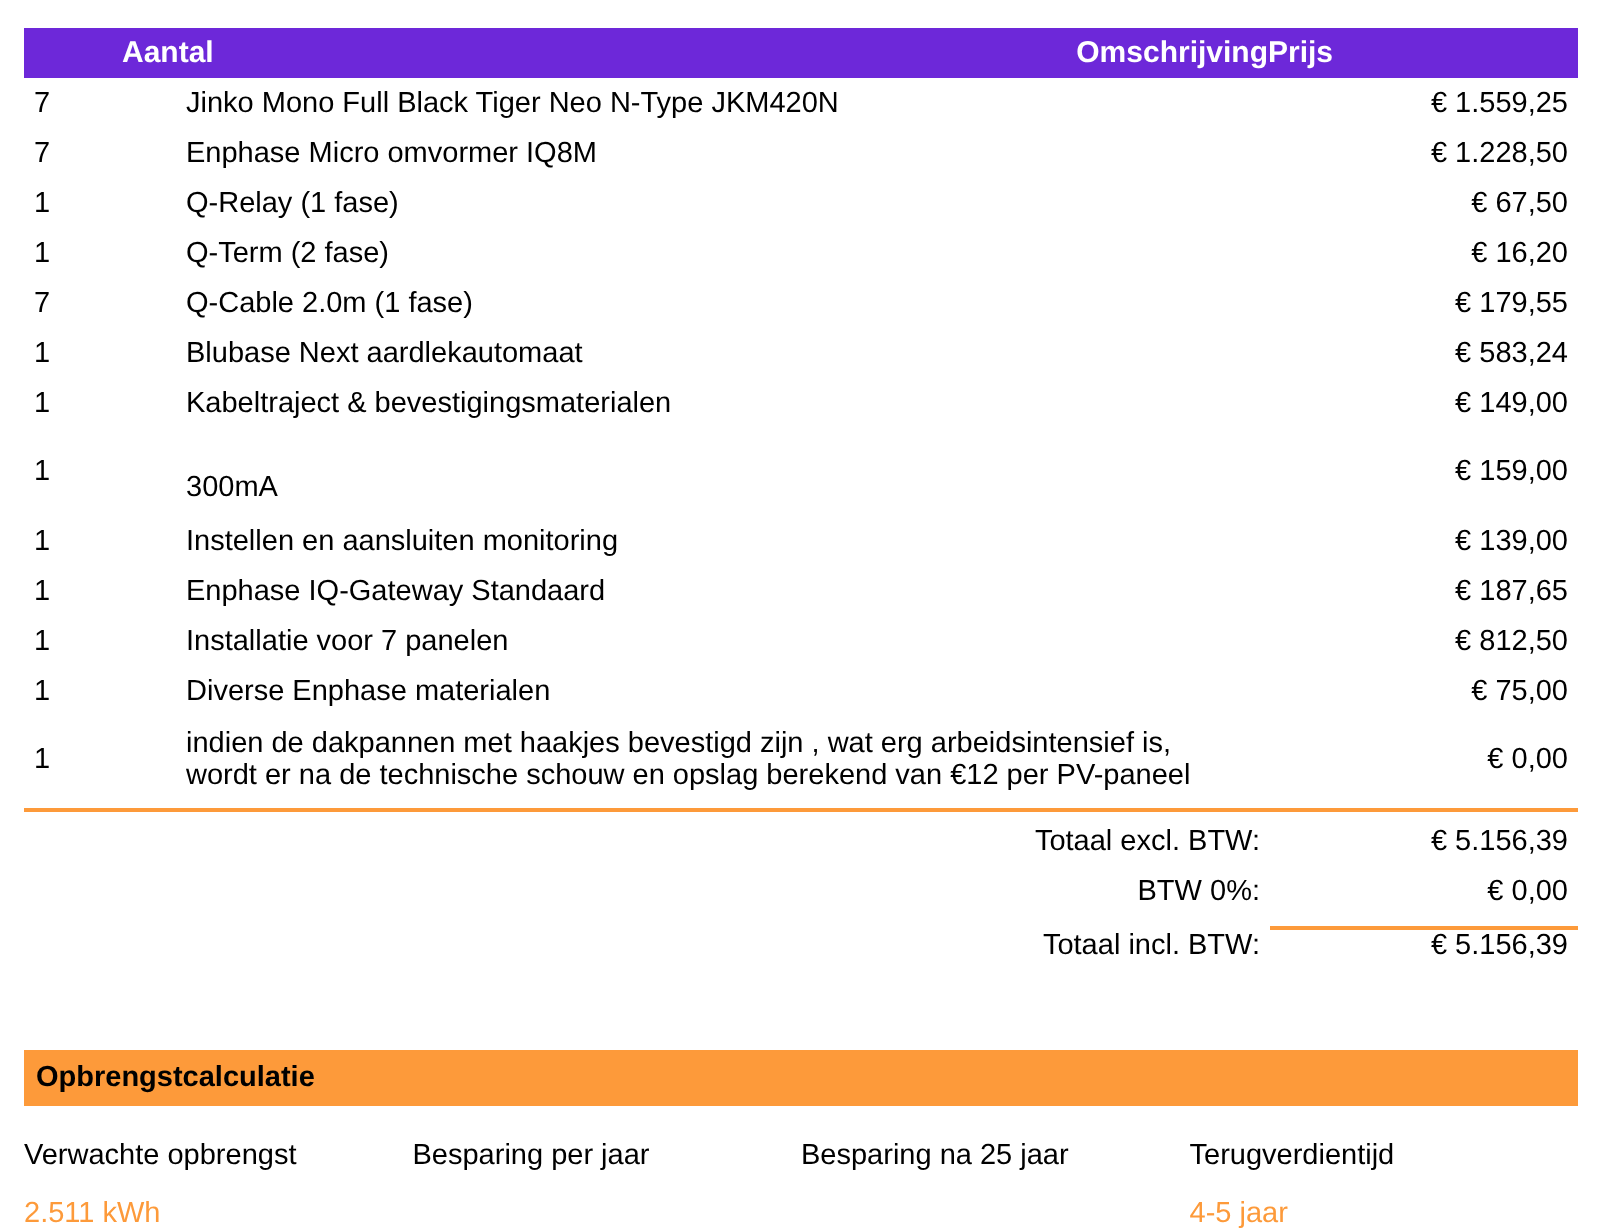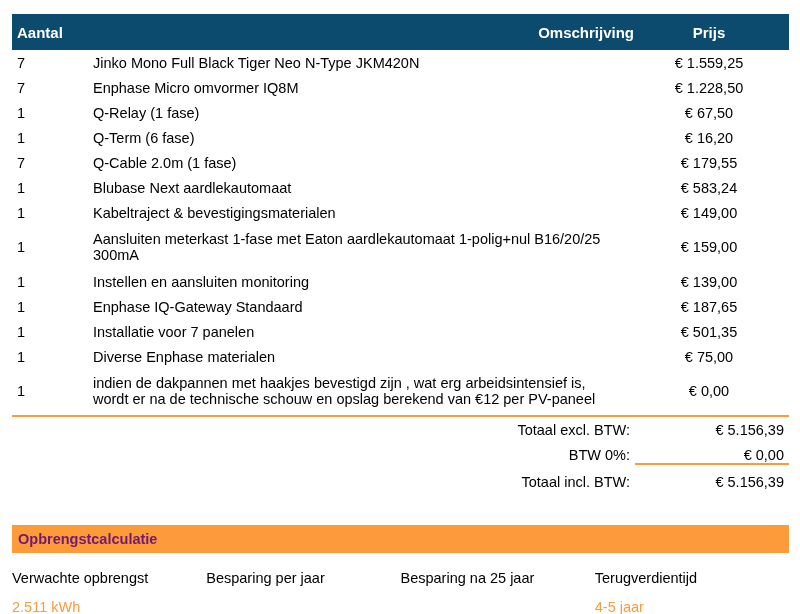--- a/index.html
+++ b/index.html
@@ -2,41 +2,41 @@
 <html><head>
   <meta charset="utf-8">
   <style>
     html, body { margin: 0; padding: 0; background: #ffffff; }
     body {
       width: 800px; height: 614px; position: relative; overflow: hidden;
       font-family: "Liberation Sans", sans-serif; color: #000;
     }
     .table { position: absolute; left: 12px; top: 14px; width: 777px; }
     .thead {
-      background: #0c4a6e; color: #fff; font-weight: bold; font-size: 15px;
-      height: 36px; display: flex; align-items: center;
+      background: #6d28d9; color: #fff; font-weight: bold; font-size: 15px;
+      height: 25px; display: flex; align-items: center; padding-left: 44px;
     }
     .thead .c-qty { padding-left: 5px; width: 76px; }
     .thead .c-desc { flex: 1; text-align: right; }
-    .thead .c-price { width: 150px; text-align: center; padding-right: 5px; }
+    .thead .c-price { width: 150px; text-align: left; padding-right: 5px; }
     .row { display: flex; align-items: center; font-size: 14.5px; line-height: 16px; }
     .row .c-qty { padding-left: 5px; width: 76px; }
     .row .c-desc { flex: 1; }
-    .row .c-price { width: 150px; text-align: center; padding-right: 5px; }
+    .row .c-price { width: 150px; text-align: right; padding-right: 5px; }
     .row.single { height: 25px; }
     .row.double { height: 44px; }
     .hr-orange { height: 2px; background: #fd9a3a; margin-top: 2px; }
     .totals { position: absolute; left: 440px; top: 413px; width: 349px; font-size: 14.5px; }
-    .trow { display: flex; height: 25px; align-items: flex-end; }
+    .trow { display: flex; height: 25px; align-items: flex-start; }
     .trow .tl { width: 190px; text-align: right; }
     .trow .tv { flex: 1; text-align: right; padding-right: 5px; }
     .tline { margin-left: 195px; height: 2px; background: #fd9a3a; }
     .calc { position: absolute; left: 12px; top: 525px; width: 777px; }
     .calc-head {
-      background: #fd9a3a; color: #701a75; font-weight: bold; font-size: 14.5px;
+      background: #fd9a3a; color: #000000; font-weight: bold; font-size: 14.5px;
       height: 28px; display: flex; align-items: center; padding-left: 6px;
     }
     .calc-grid { display: flex; }
     .calc-col { flex: 1; text-align: left; margin-top: 10px; }
     .calc-col .lbl { font-size: 14.5px; height: 30px; line-height: 30px; }
     .calc-col .val { font-size: 14.5px; color: #fd9a3a; height: 28px; line-height: 28px; }
     .calc-line { height: 2px; background: #fd9a3a; }
   </style>
 </head>
 <body>
@@ -58,60 +58,60 @@
     <span class="c-desc">Enphase Micro omvormer IQ8M</span>
     <span class="c-price">€ 1.228,50</span>
   </div>
   <div class="row single">
     <span class="c-qty">1</span>
     <span class="c-desc">Q-Relay (1 fase)</span>
     <span class="c-price">€ 67,50</span>
   </div>
   <div class="row single">
     <span class="c-qty">1</span>
-    <span class="c-desc">Q-Term (6 fase)</span>
+    <span class="c-desc">Q-Term (2 fase)</span>
     <span class="c-price">€ 16,20</span>
   </div>
   <div class="row single">
     <span class="c-qty">7</span>
     <span class="c-desc">Q-Cable 2.0m (1 fase)</span>
     <span class="c-price">€ 179,55</span>
   </div>
   <div class="row single">
     <span class="c-qty">1</span>
     <span class="c-desc">Blubase Next aardlekautomaat</span>
     <span class="c-price">€ 583,24</span>
   </div>
   <div class="row single">
     <span class="c-qty">1</span>
     <span class="c-desc">Kabeltraject &amp; bevestigingsmaterialen</span>
     <span class="c-price">€ 149,00</span>
   </div>
   <div class="row double">
     <span class="c-qty">1</span>
     <span class="c-desc">
-      <span>Aansluiten meterkast 1-fase met Eaton aardlekautomaat 1-polig+nul B16/20/25</span><br>
+      <br>
       <span>300mA</span>
     </span>
     <span class="c-price">€ 159,00</span>
   </div>
   <div class="row single">
     <span class="c-qty">1</span>
     <span class="c-desc">Instellen en aansluiten monitoring</span>
     <span class="c-price">€ 139,00</span>
   </div>
   <div class="row single">
     <span class="c-qty">1</span>
     <span class="c-desc">Enphase IQ-Gateway Standaard</span>
     <span class="c-price">€ 187,65</span>
   </div>
   <div class="row single">
     <span class="c-qty">1</span>
     <span class="c-desc">Installatie voor 7 panelen</span>
-    <span class="c-price">€ 501,35</span>
+    <span class="c-price">€ 812,50</span>
   </div>
   <div class="row single">
     <span class="c-qty">1</span>
     <span class="c-desc">Diverse Enphase materialen</span>
     <span class="c-price">€ 75,00</span>
   </div>
   <div class="row double">
     <span class="c-qty">1</span>
     <span class="c-desc">
       <span>indien de dakpannen met haakjes bevestigd zijn , wat erg arbeidsintensief is,</span><br>

